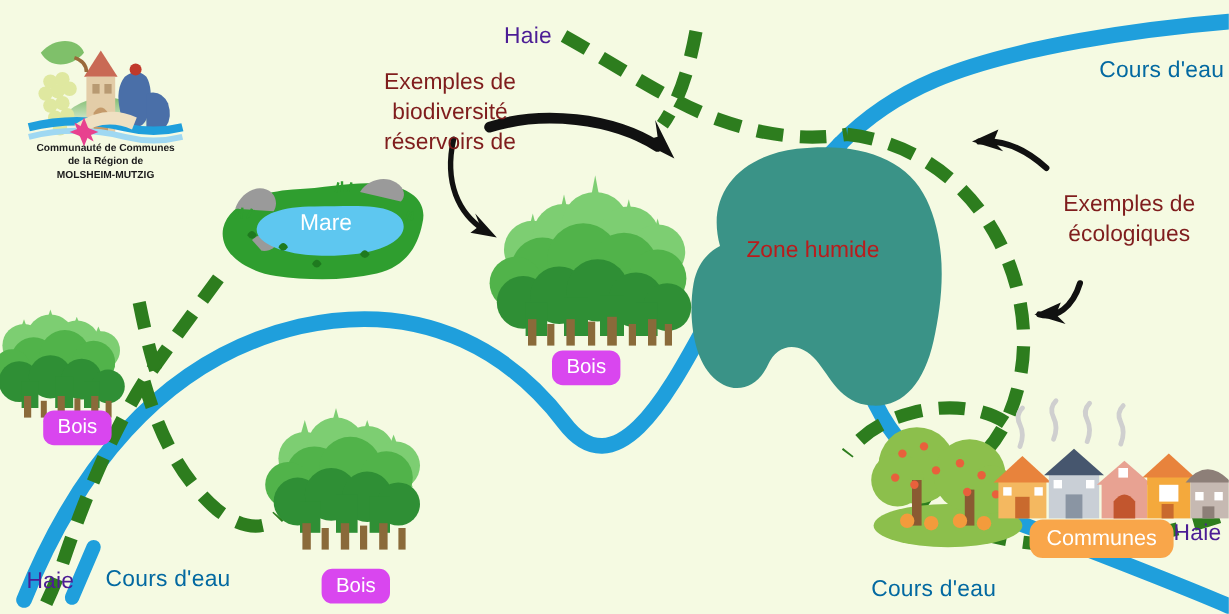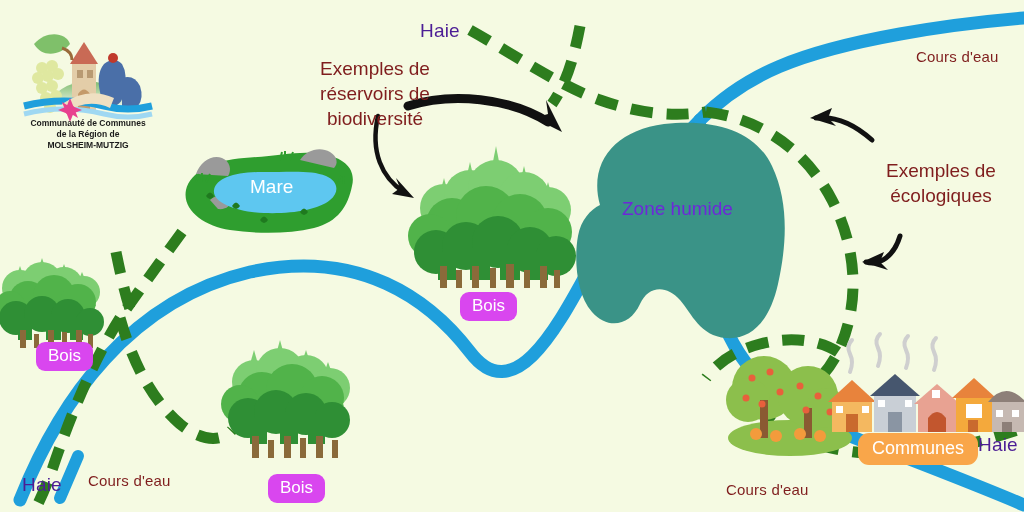--- a/index.html
+++ b/index.html
@@ -7,33 +7,33 @@
     width:1024px;height:512px;overflow:hidden;
     background:#f5fae2;
     font-family:"Liberation Sans", sans-serif;
     position:relative;
   }
   #stage{position:absolute;inset:0;width:1024px;height:512px;}
   svg.layer{position:absolute;left:0;top:0;width:1024px;height:512px;}
 
   .lbl{position:absolute;white-space:nowrap;}
 
-  .label-water{color:#7f1d1d;font-size:15px;letter-spacing:.2px;}
+  .label-water{color:#0369a1;font-size:19px;letter-spacing:.2px;}
   .label-hedge{color:#4c1d95;font-size:19px;letter-spacing:.2px;}
   .annot{color:#7f1d1d;font-size:19px;line-height:1.32;text-align:center;}
 
   .badge{
     display:inline-block;color:#ffffff;font-size:17px;
     padding:4px 12px 5px;border-radius:9px;
   }
   .badge-green{background:#d946ef;}
   .badge-orange{background:#f9a64a;border-radius:11px;padding:5px 14px 6px;font-size:18px;}
 
   .zone-text{
-    position:absolute;color:#6d28d9;font-size:19px;white-space:nowrap;
+    position:absolute;color:#b91c1c;font-size:19px;white-space:nowrap;
   }
   .mare-text{
     position:absolute;color:#ffffff;font-size:19px;white-space:nowrap;
   }
 
   .logo-wrap{position:absolute;left:8px;top:6px;width:160px;height:160px;}
   .logo-cap{
     position:absolute;left:0;top:112px;width:160px;
     text-align:center;color:#1b1b1b;font-size:8.5px;line-height:1.32;font-weight:bold;
   }
@@ -402,22 +402,22 @@
     </svg>
     <div class="logo-cap">
       <div>Communauté de Communes</div>
       <div>de la Région de</div>
       <div>MOLSHEIM-MUTZIG</div>
     </div>
   </div>
 
   <div class="lbl annot" style="left:285px;top:56px;width:180px;">
     <div>Exemples de</div>
+    <div>biodiversité</div>
     <div>réservoirs de</div>
-    <div>biodiversité</div>
   </div>
 
   <div class="lbl annot" style="left:866px;top:158px;width:150px;">
     <div>Exemples de</div>
     <div>écologiques</div>
   </div>
 
   <div class="lbl label-hedge" style="left:420px;top:20px;">Haie</div>
   <div class="lbl label-hedge" style="left:22px;top:474px;">Haie</div>
   <div class="lbl label-hedge" style="left:978px;top:434px;">Haie</div>

